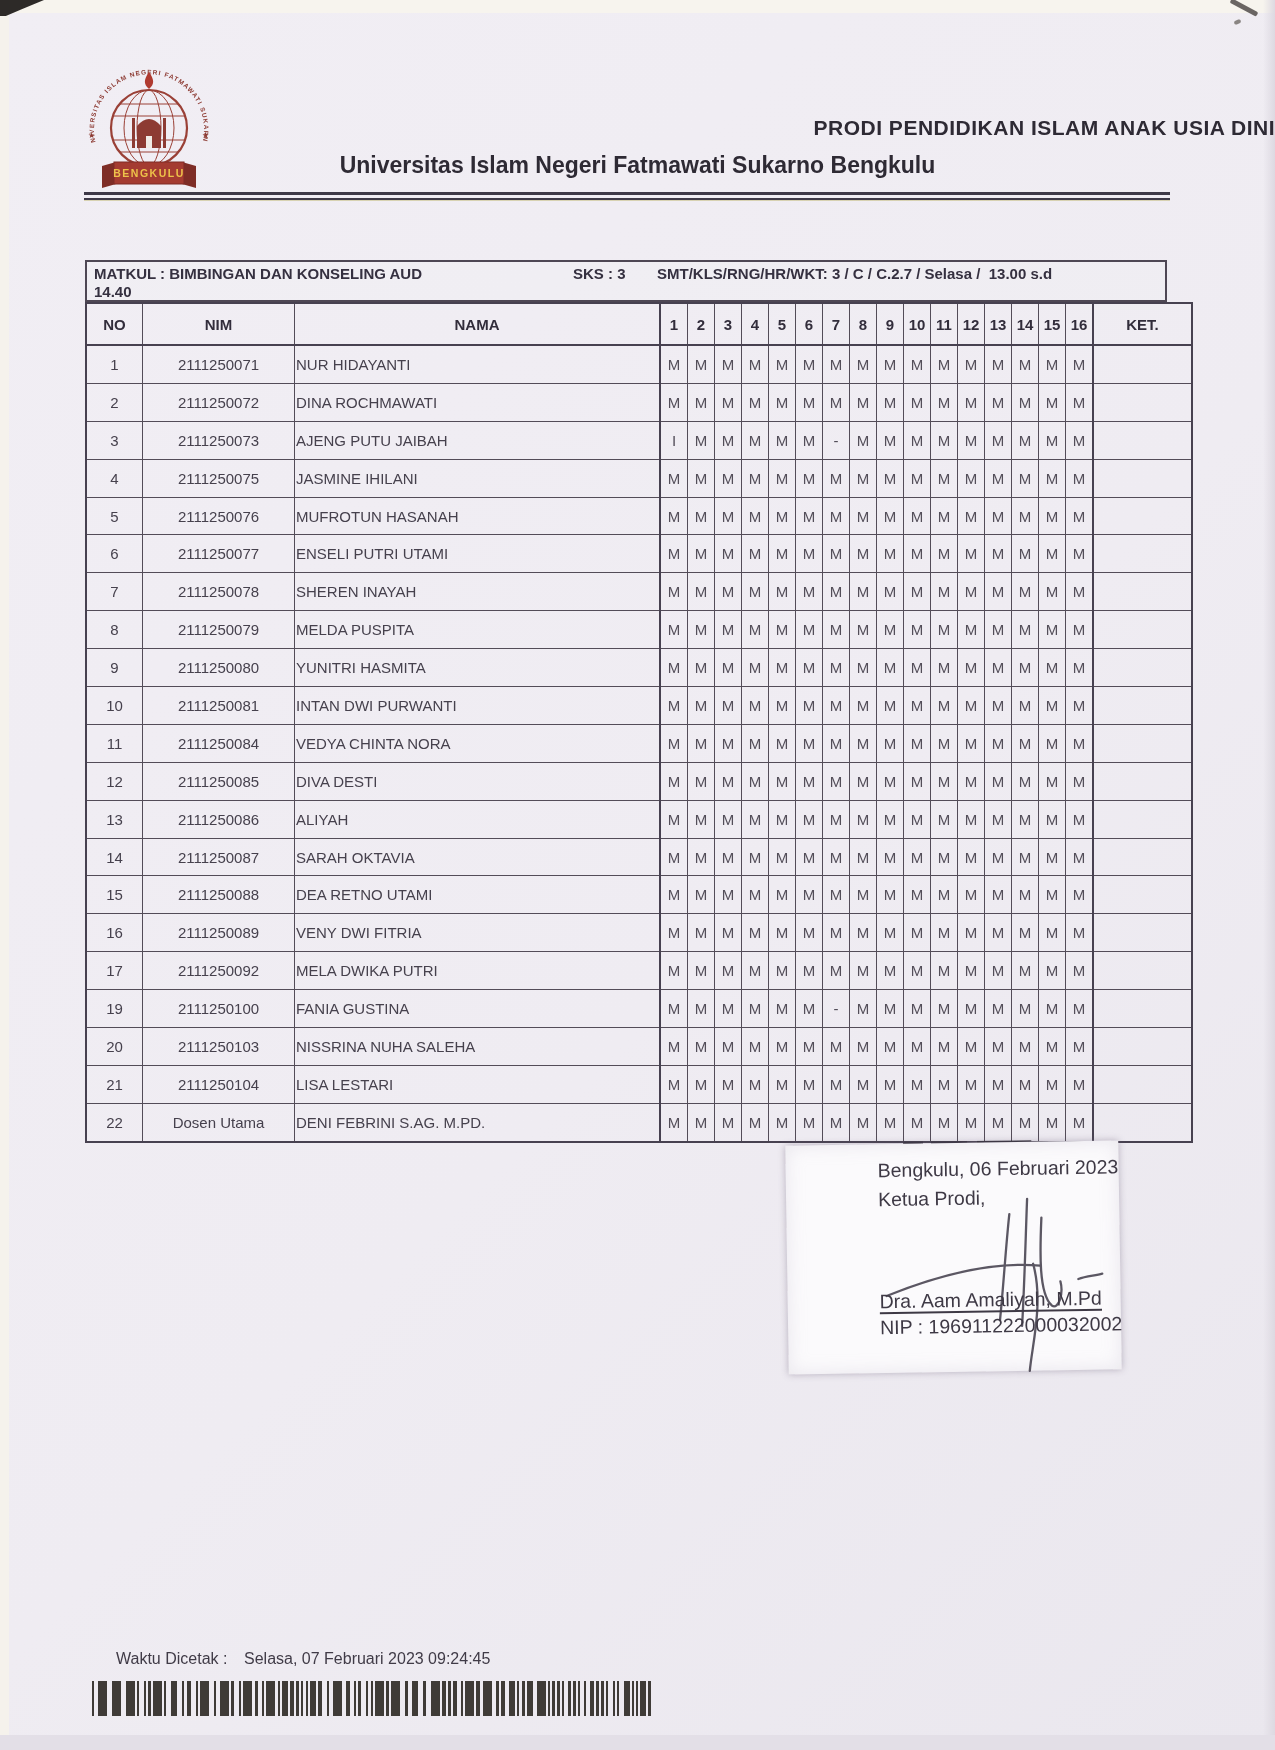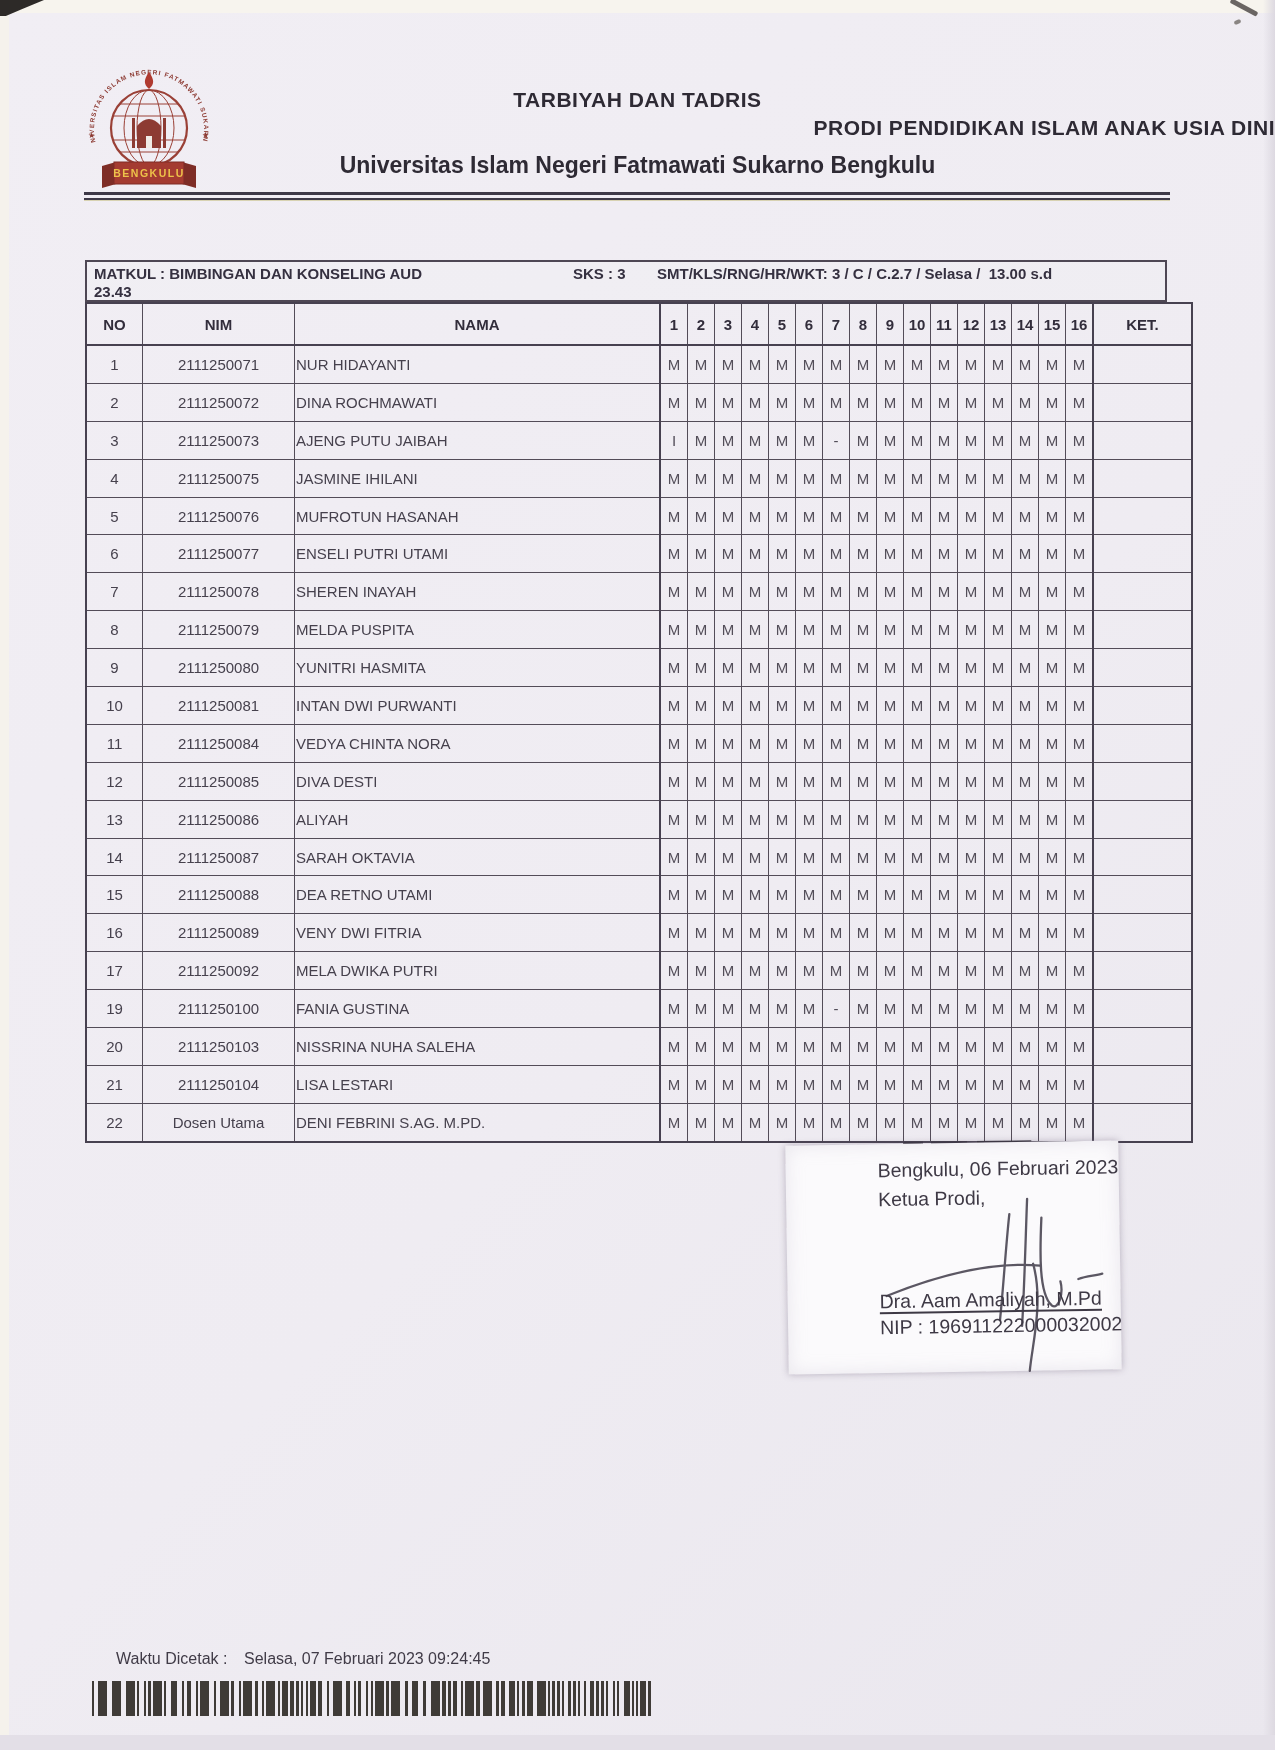--- a/index.html
+++ b/index.html
@@ -111,31 +111,30 @@
       <rect x="72" y="70" width="6" height="12" fill="#f0ece6"></rect>
     </g>
     <g>
       <polygon points="28,100 42,96 42,118 28,122" fill="#7e2d26"></polygon>
       <polygon points="122,100 108,96 108,118 122,122" fill="#7e2d26"></polygon>
       <rect x="40" y="96" width="70" height="22" fill="#a43b31" stroke="#7e2d26" stroke-width="1"></rect>
       <text x="75" y="111" text-anchor="middle" font-size="10.5" font-weight="bold" fill="#edc24a" letter-spacing="1.5">BENGKULU</text>
     </g>
   </svg>
 
-  <div class="hline hline1">TARBIYAH DAN TADRIS</div>
   <div class="hline hline2">PRODI PENDIDIKAN ISLAM ANAK USIA DINI</div>
   <div class="hline hline3">Universitas Islam Negeri Fatmawati Sukarno Bengkulu</div>
   <div class="rule rule1"></div>
   <div class="rule rule2"></div>
 
   <div class="info-box">
     <span class="inf-matkul">MATKUL : BIMBINGAN DAN KONSELING AUD</span>
     <span class="inf-sks">SKS : 3</span>
     <span class="inf-sched">SMT/KLS/RNG/HR/WKT: 3 / C / C.2.7 / Selasa /  13.00 s.d</span>
-    <span class="inf-wrap">23.43</span>
+    <span class="inf-wrap">14.40</span>
   </div>
 
   <table class="att-table">
     <thead>
       <tr>
         <th class="no">NO</th>
         <th class="nim">NIM</th>
         <th class="nama">NAMA</th>
         <th class="mk first">1</th>
           <th class="mk">2</th>

